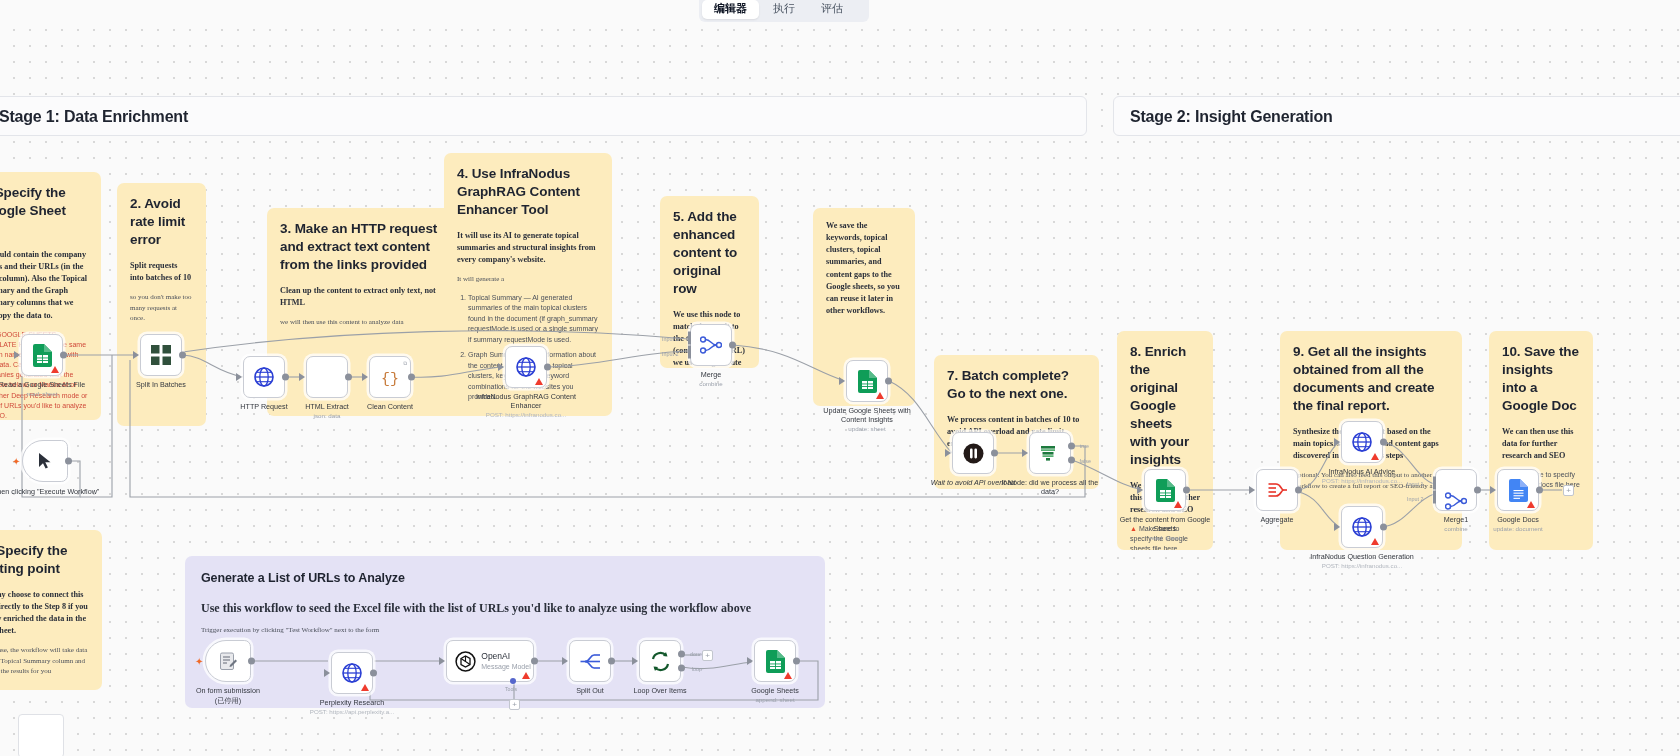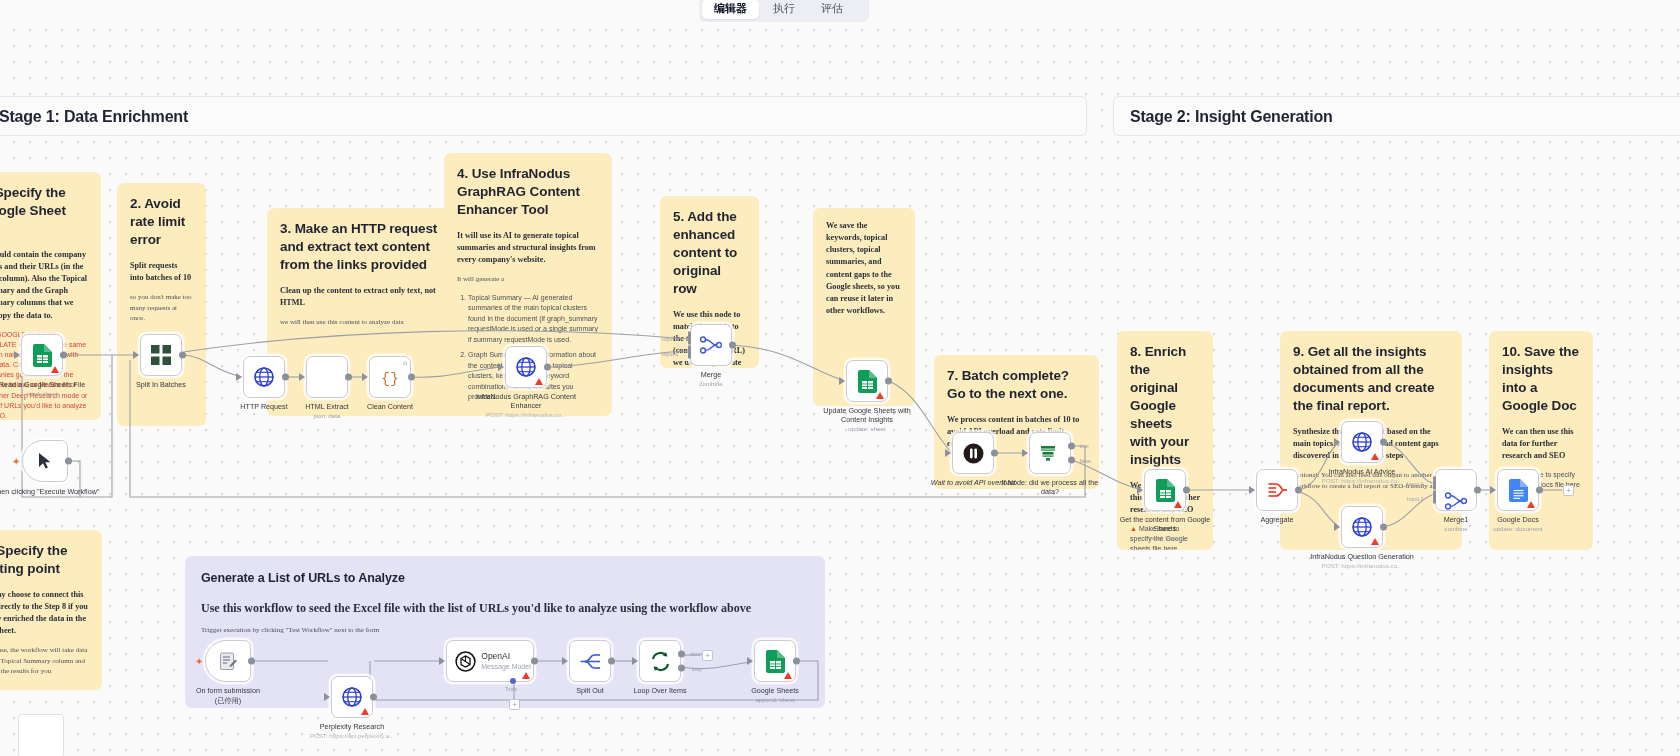--- a/index.html
+++ b/index.html
@@ -629,21 +629,21 @@
       <line x1="4" y1="11" x2="8" y2="11" stroke="#6f7682" stroke-width="1.1"></line>
       <path d="M11 13 L16.5 7.5 L18 9 L12.5 14.5 L10.5 15 Z" fill="#6f7682"></path>
     </svg>
     <div class="dot-out"></div>
     <div class="node-label">
       <span>On form submission</span>
       <span class="node-sub" style="color:#33373f; font-size:7.2px;">(已停用)</span>
     </div>
   </div>
 
-  <div class="node" style="left:331px; top:676px;">
+  <div class="node" style="left:331px; top:652px;">
     <svg class="ic" width="20" height="20" viewBox="0 0 20 20">
       <circle cx="10" cy="10" r="9" fill="none" stroke="#2b3fd4" stroke-width="1.6"></circle>
       <ellipse cx="10" cy="10" rx="4.2" ry="9" fill="none" stroke="#2b3fd4" stroke-width="1.3"></ellipse>
       <line x1="1" y1="10" x2="19" y2="10" stroke="#2b3fd4" stroke-width="1.3"></line>
       <line x1="2.5" y1="5.3" x2="17.5" y2="5.3" stroke="#2b3fd4" stroke-width="1.1"></line>
       <line x1="2.5" y1="14.7" x2="17.5" y2="14.7" stroke="#2b3fd4" stroke-width="1.1"></line>
     </svg>
     <div class="arrow-in"></div>
     <div class="dot-out"></div>
     <div class="badge-warn"></div>

